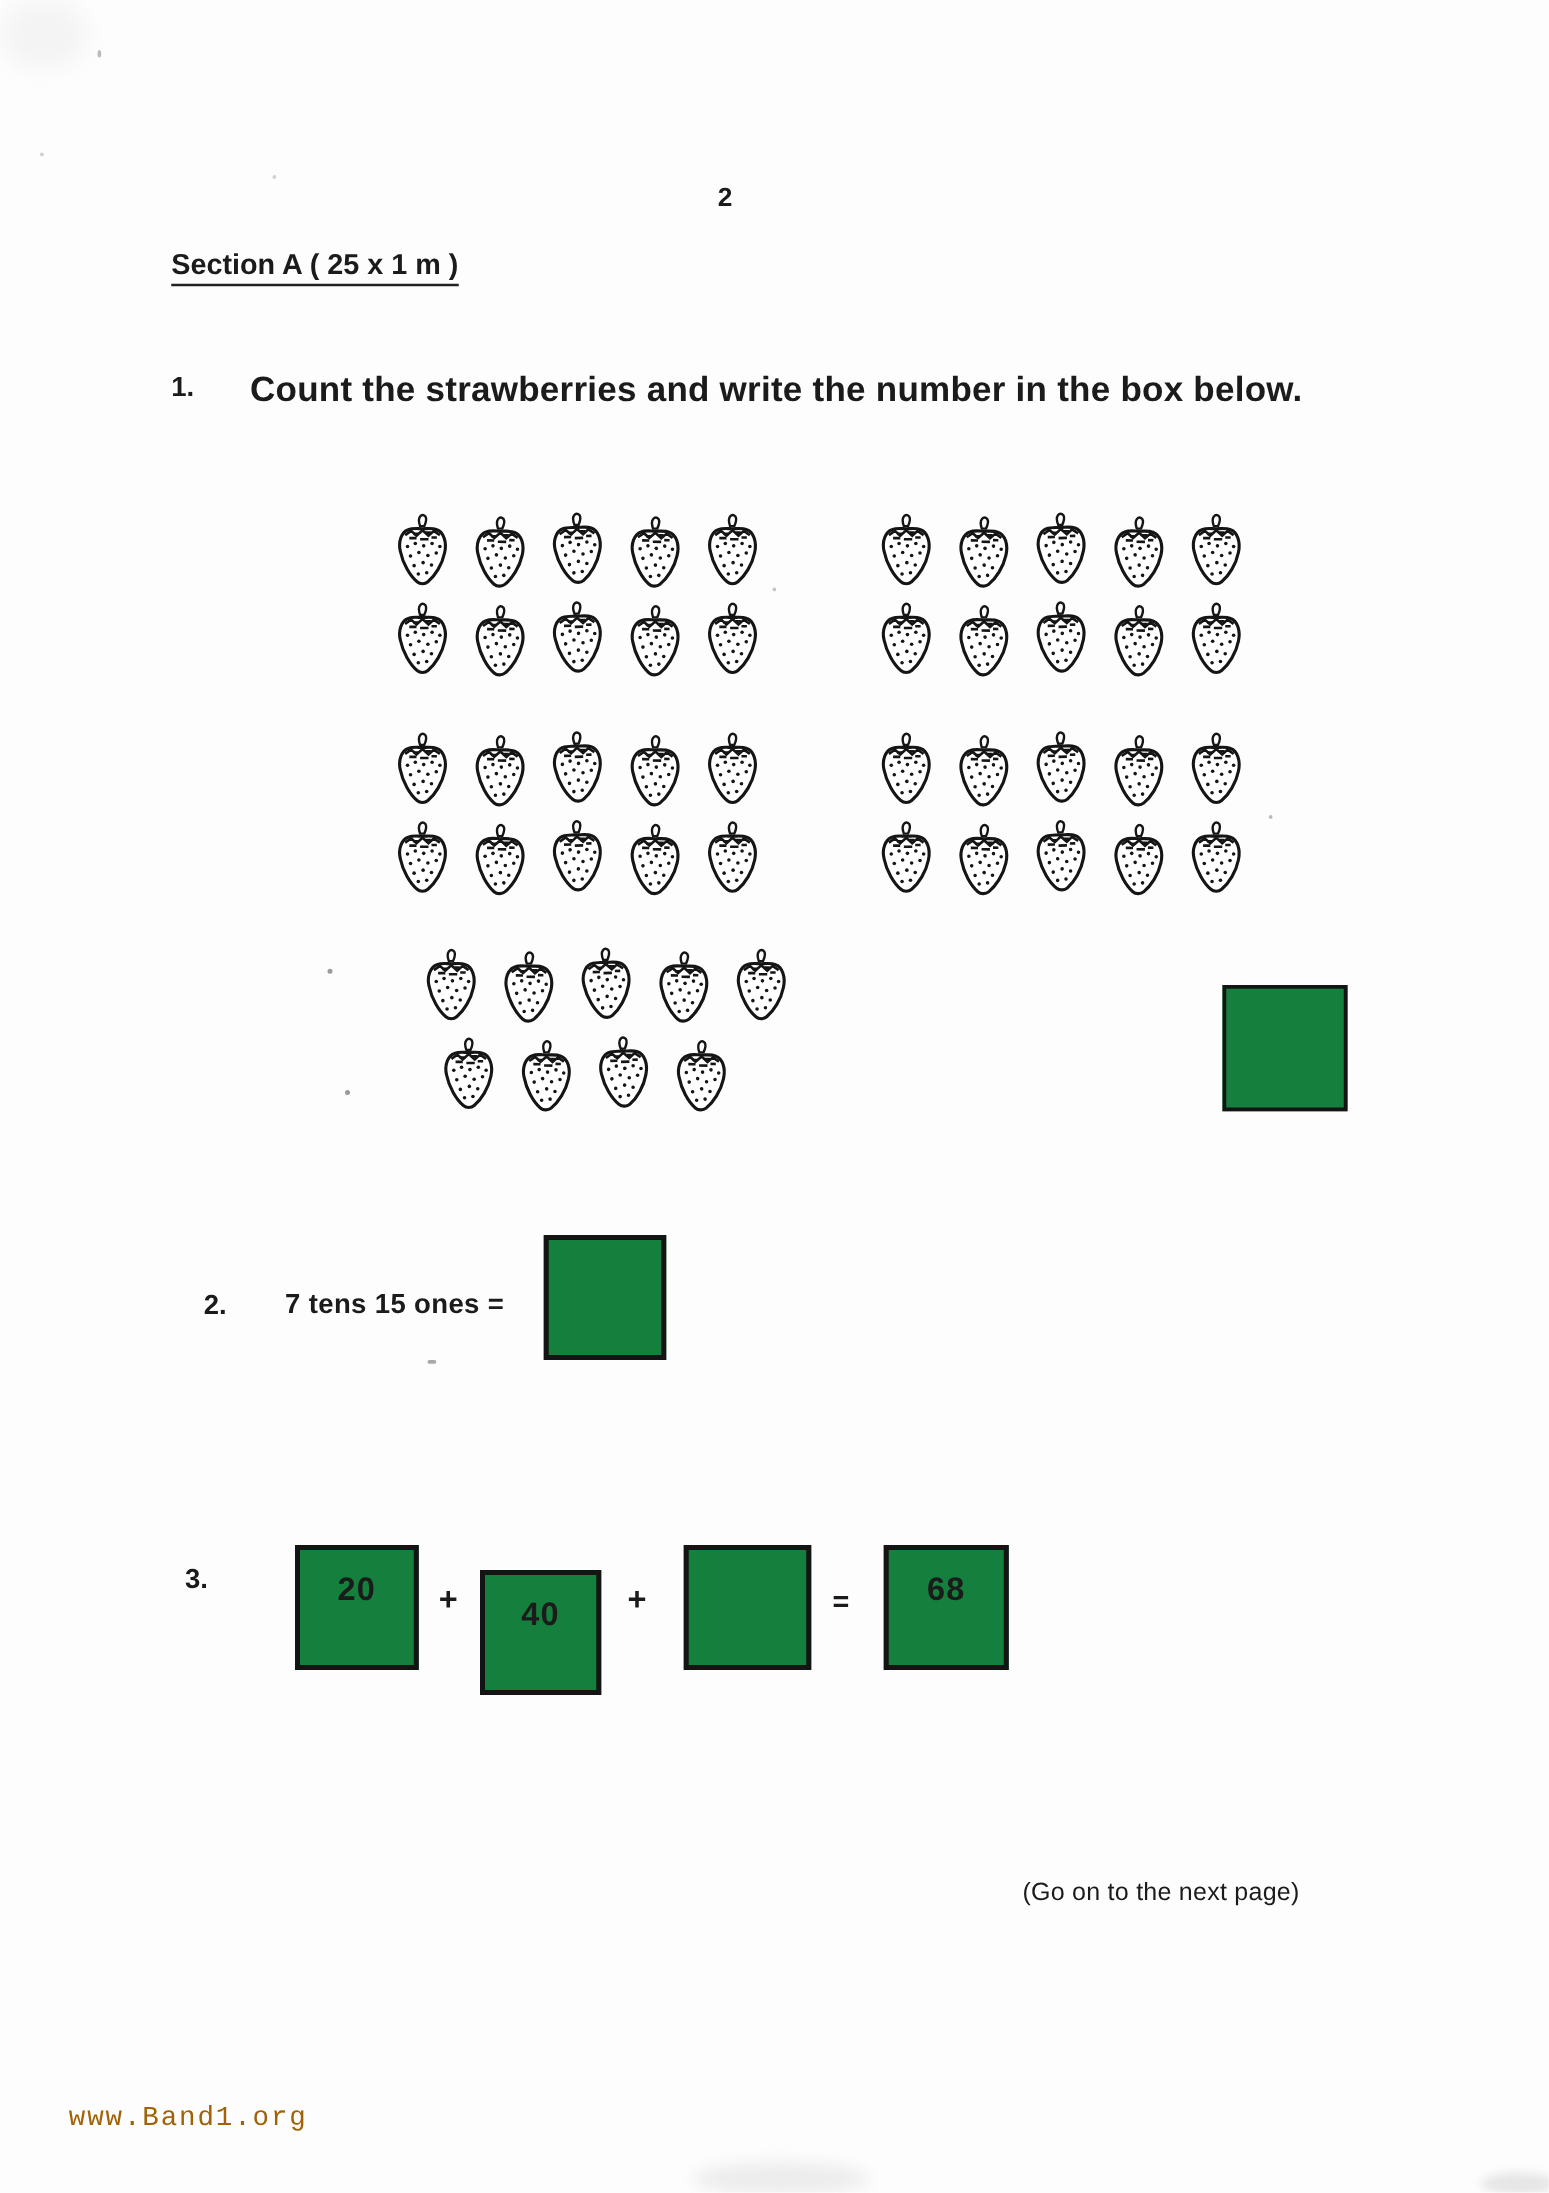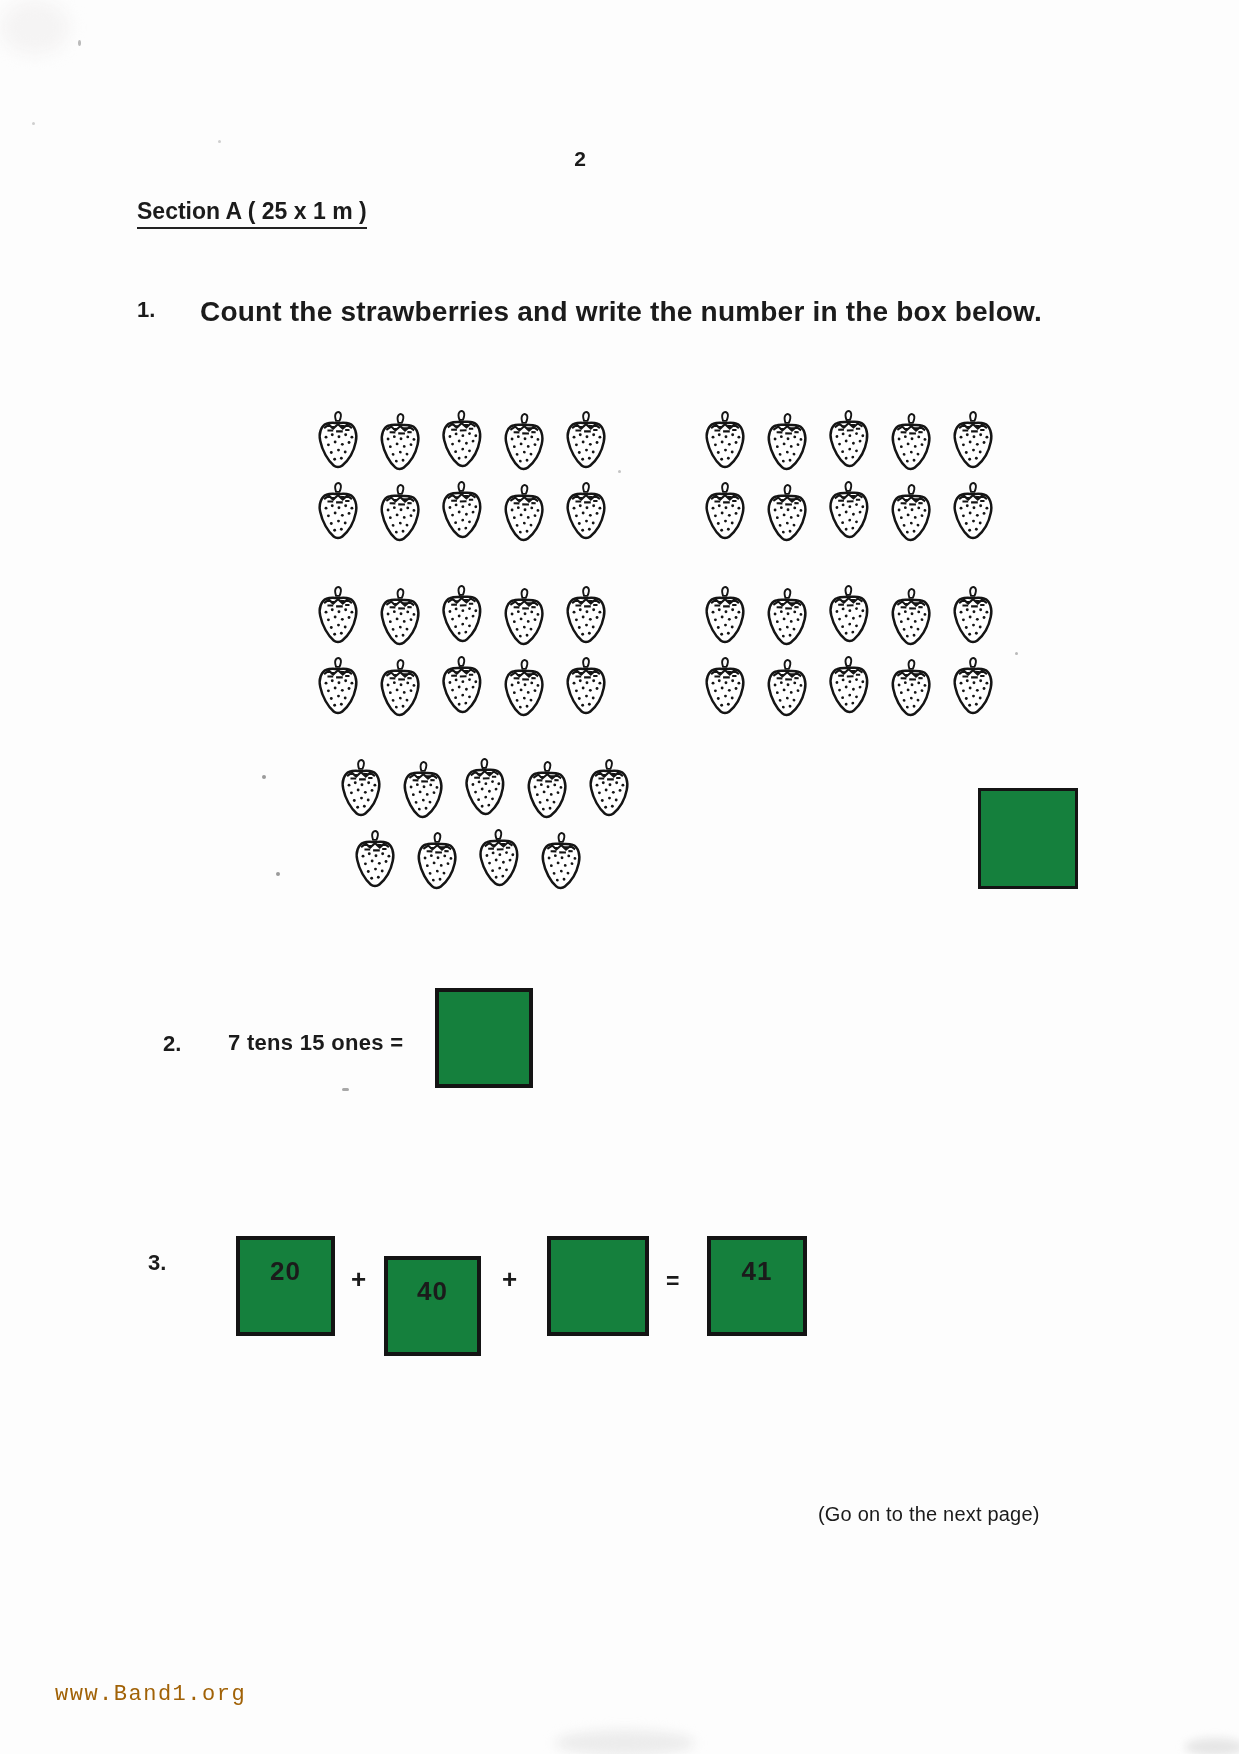--- a/index.html
+++ b/index.html
@@ -433,21 +433,21 @@
   <span class="op o1">+</span>
   <div class="abox q3-box b2">
       <span>40</span>
     </div>
   <span class="op o2">+</span>
   <div class="abox q3-box b3">
       <span></span>
     </div>
   <span class="op o3">=</span>
   <div class="abox q3-box b4">
-      <span>41</span>
+      <span>68</span>
     </div>
 
   <div class="next-note">(Go on to the next page)</div>
   <div class="footer-site">www.Band1.org</div>
 
   <span class="speck sp1"></span>
   <span class="speck sp2"></span>
   <span class="speck sp3"></span>
   <span class="speck sp4"></span>
   <span class="speck sp5"></span>

